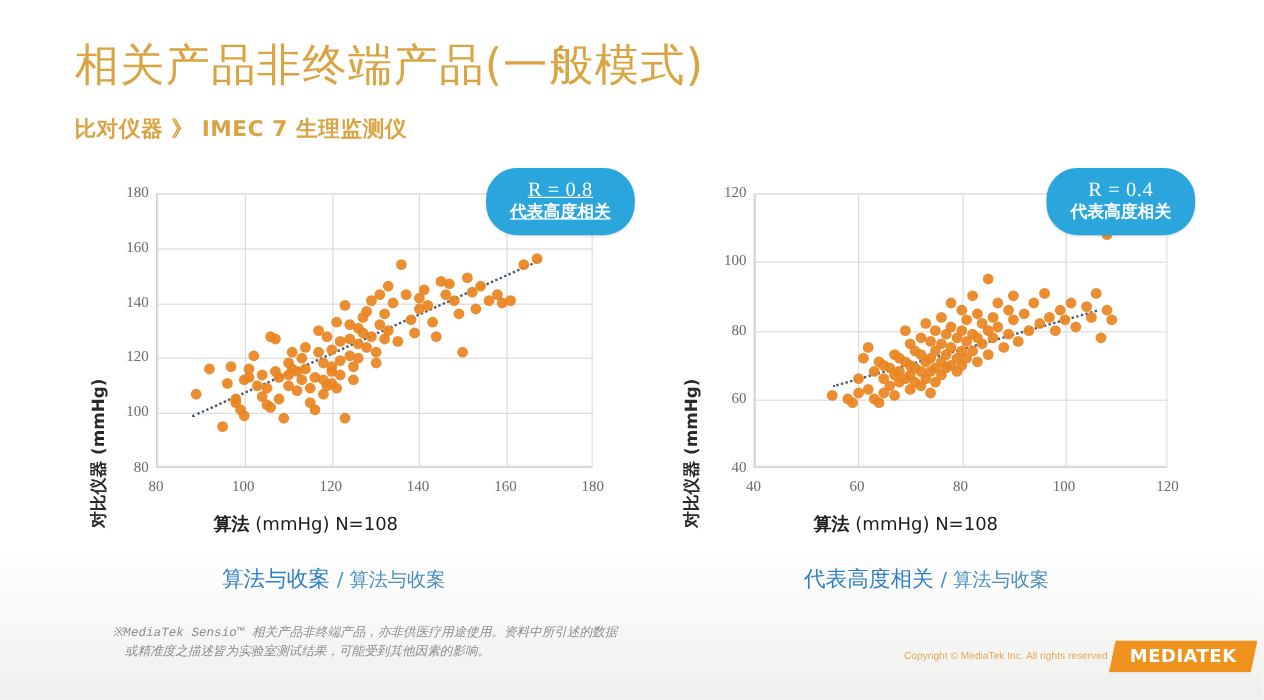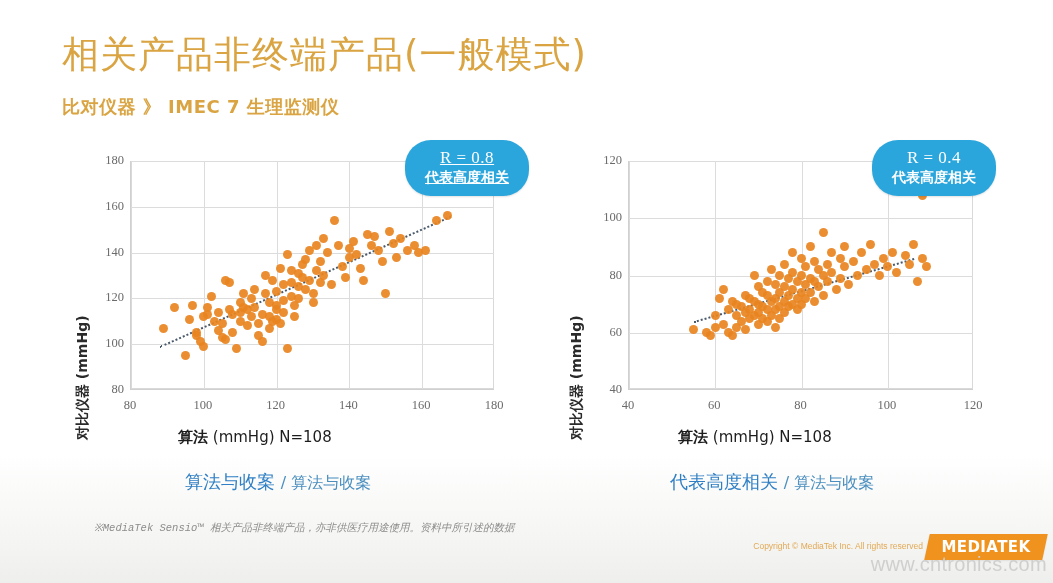--- a/index.html
+++ b/index.html
@@ -392,20 +392,20 @@
       <div class="tick y" style="width: 46px; left: 16px; top: 3px;">120</div>
       <div class="tick x" style="width: 44px; left: 46px; top: 248px;">40</div>
       <div class="tick x" style="width: 44px; left: 132.25px; top: 248px;">60</div>
       <div class="tick x" style="width: 44px; left: 218.5px; top: 248px;">80</div>
       <div class="tick x" style="width: 44px; left: 304.75px; top: 248px;">100</div>
       <div class="tick x" style="width: 44px; left: 391px; top: 248px;">120</div>
     </div>
 
   <div class="footnote">
     <div>※MediaTek Sensio™ 相关产品非终端产品，亦非供医疗用途使用。资料中所引述的数据</div>
+    <div style="padding-left:10px;">或精准度之描述皆为实验室测试结果，可能受到其他因素的影响。</div>
   </div>
   <div class="copyright">Copyright © MediaTek Inc. All rights reserved</div>
   <div class="mtk-logo">
     <span>MEDIATEK</span>
   </div>
-  <div class="watermark">www.cntronics.com</div>
 
 </div>
 
 </body></html>

